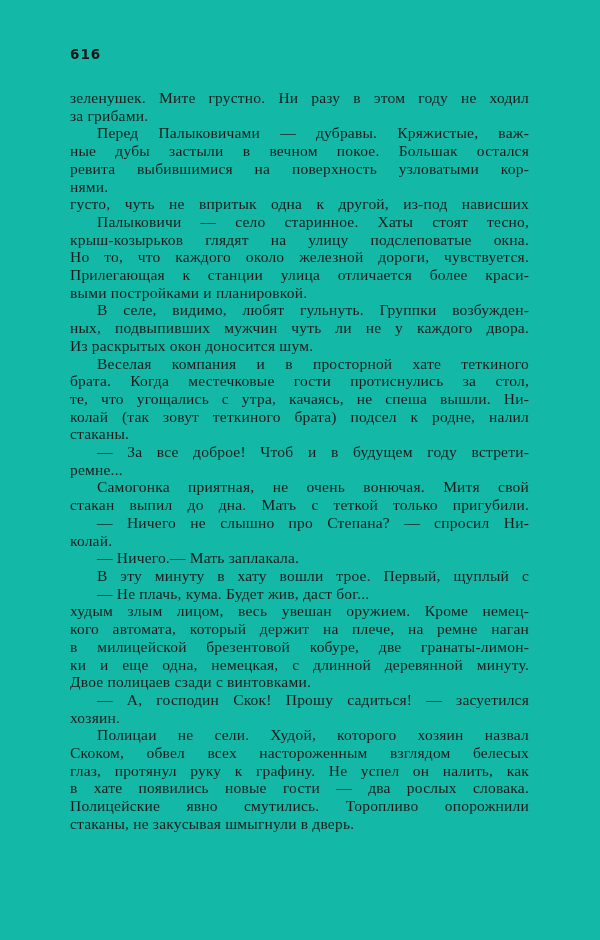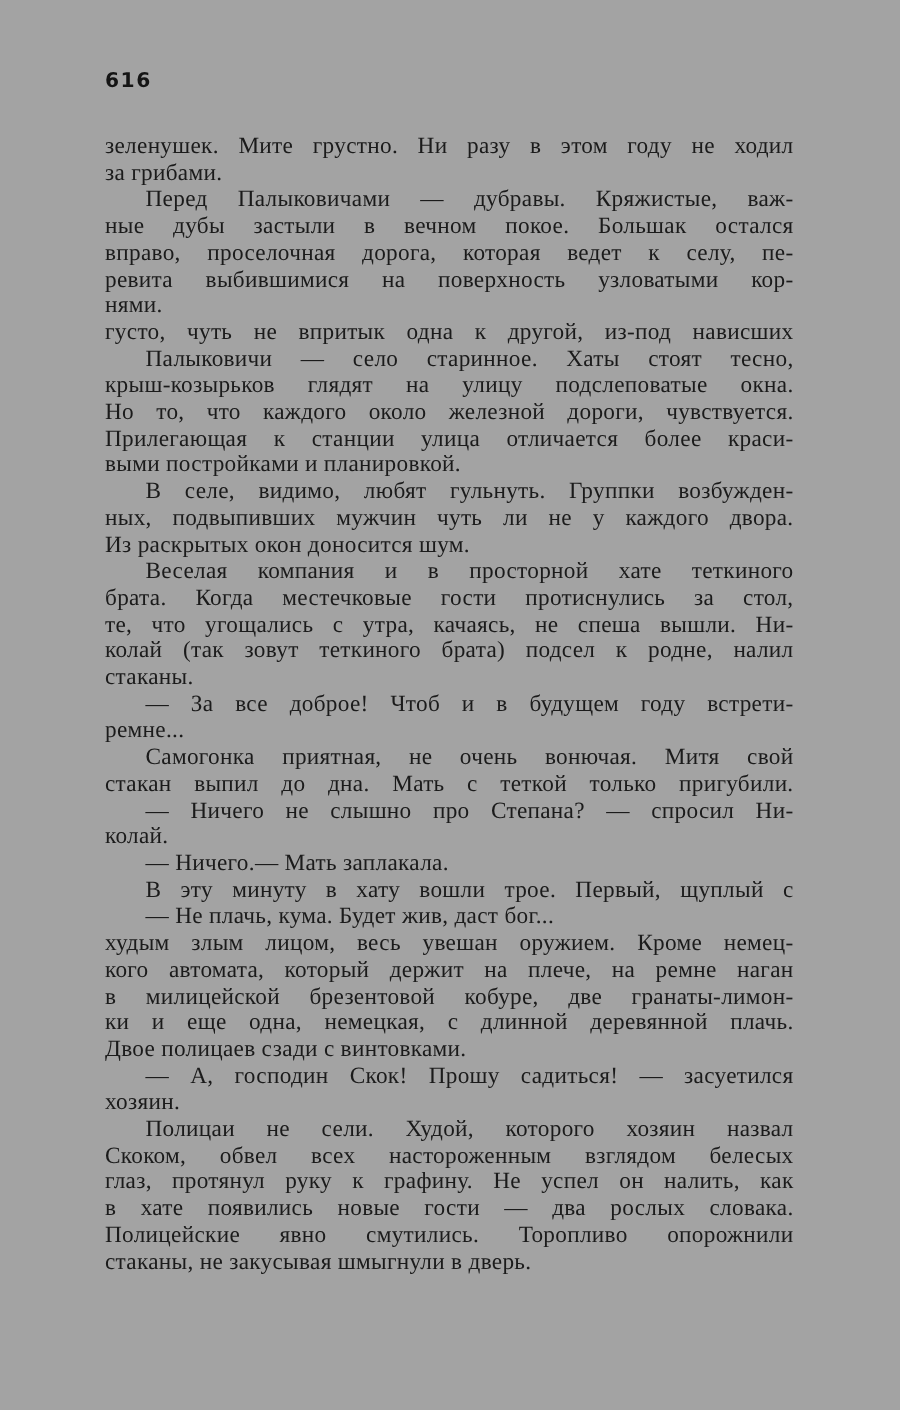--- a/index.html
+++ b/index.html
@@ -10,21 +10,21 @@
     width: 600px;
     height: 940px;
     background: #fdfdfc;
     position: relative;
     overflow: hidden;
     font-family: "Liberation Serif", serif;
   }
   .page {
     position: absolute;
     inset: 0;
-    background: #a3a3a3;
+    background: #14b8a6;
   }
   .page-number {
     position: absolute;
     left: 70px;
     top: 46px;
     font-family: "DejaVu Sans", sans-serif;
     font-weight: bold;
     font-size: 13.5px;
     letter-spacing: 1px;
     color: #151515;
@@ -54,21 +54,20 @@
 </head>
 <body>
 
 <div class="page">
   <div class="page-number">616</div>
   <div class="text-block">
       <div class="line just">зеленушек. Мите грустно. Ни разу в этом году не ходил</div>
       <div class="line">за грибами.</div>
       <div class="line indent just">Перед Палыковичами — дубравы. Кряжистые, важ-</div>
       <div class="line just">ные дубы застыли в вечном покое. Большак остался</div>
-      <div class="line just">вправо, проселочная дорога, которая ведет к селу, пе-</div>
       <div class="line just">ревита выбившимися на поверхность узловатыми кор-</div>
       <div class="line">нями.</div>
       <div class="line just">густо, чуть не впритык одна к другой, из-под нависших</div>
       <div class="line indent just">Палыковичи — село старинное. Хаты стоят тесно,</div>
       <div class="line just">крыш-козырьков глядят на улицу подслеповатые окна.</div>
       <div class="line just">Но то, что каждого около железной дороги, чувствуется.</div>
       <div class="line just">Прилегающая к станции улица отличается более краси-</div>
       <div class="line">выми постройками и планировкой.</div>
       <div class="line indent just">В селе, видимо, любят гульнуть. Группки возбужден-</div>
       <div class="line just">ных, подвыпивших мужчин чуть ли не у каждого двора.</div>
@@ -83,21 +82,21 @@
       <div class="line indent just">Самогонка приятная, не очень вонючая. Митя свой</div>
       <div class="line just">стакан выпил до дна. Мать с теткой только пригубили.</div>
       <div class="line indent just">— Ничего не слышно про Степана? — спросил Ни-</div>
       <div class="line">колай.</div>
       <div class="line indent">— Ничего.— Мать заплакала.</div>
       <div class="line indent just">В эту минуту в хату вошли трое. Первый, щуплый с</div>
       <div class="line indent">— Не плачь, кума. Будет жив, даст бог...</div>
       <div class="line just">худым злым лицом, весь увешан оружием. Кроме немец-</div>
       <div class="line just">кого автомата, который держит на плече, на ремне наган</div>
       <div class="line just">в милицейской брезентовой кобуре, две гранаты-лимон-</div>
-      <div class="line just">ки и еще одна, немецкая, с длинной деревянной плачь.</div>
+      <div class="line just">ки и еще одна, немецкая, с длинной деревянной минуту.</div>
       <div class="line">Двое полицаев сзади с винтовками.</div>
       <div class="line indent just">— А, господин Скок! Прошу садиться! — засуетился</div>
       <div class="line">хозяин.</div>
       <div class="line indent just">Полицаи не сели. Худой, которого хозяин назвал</div>
       <div class="line just">Скоком, обвел всех настороженным взглядом белесых</div>
       <div class="line just">глаз, протянул руку к графину. Не успел он налить, как</div>
       <div class="line just">в хате появились новые гости — два рослых словака.</div>
       <div class="line just">Полицейские явно смутились. Торопливо опорожнили</div>
       <div class="line">стаканы, не закусывая шмыгнули в дверь.</div>
     </div>

